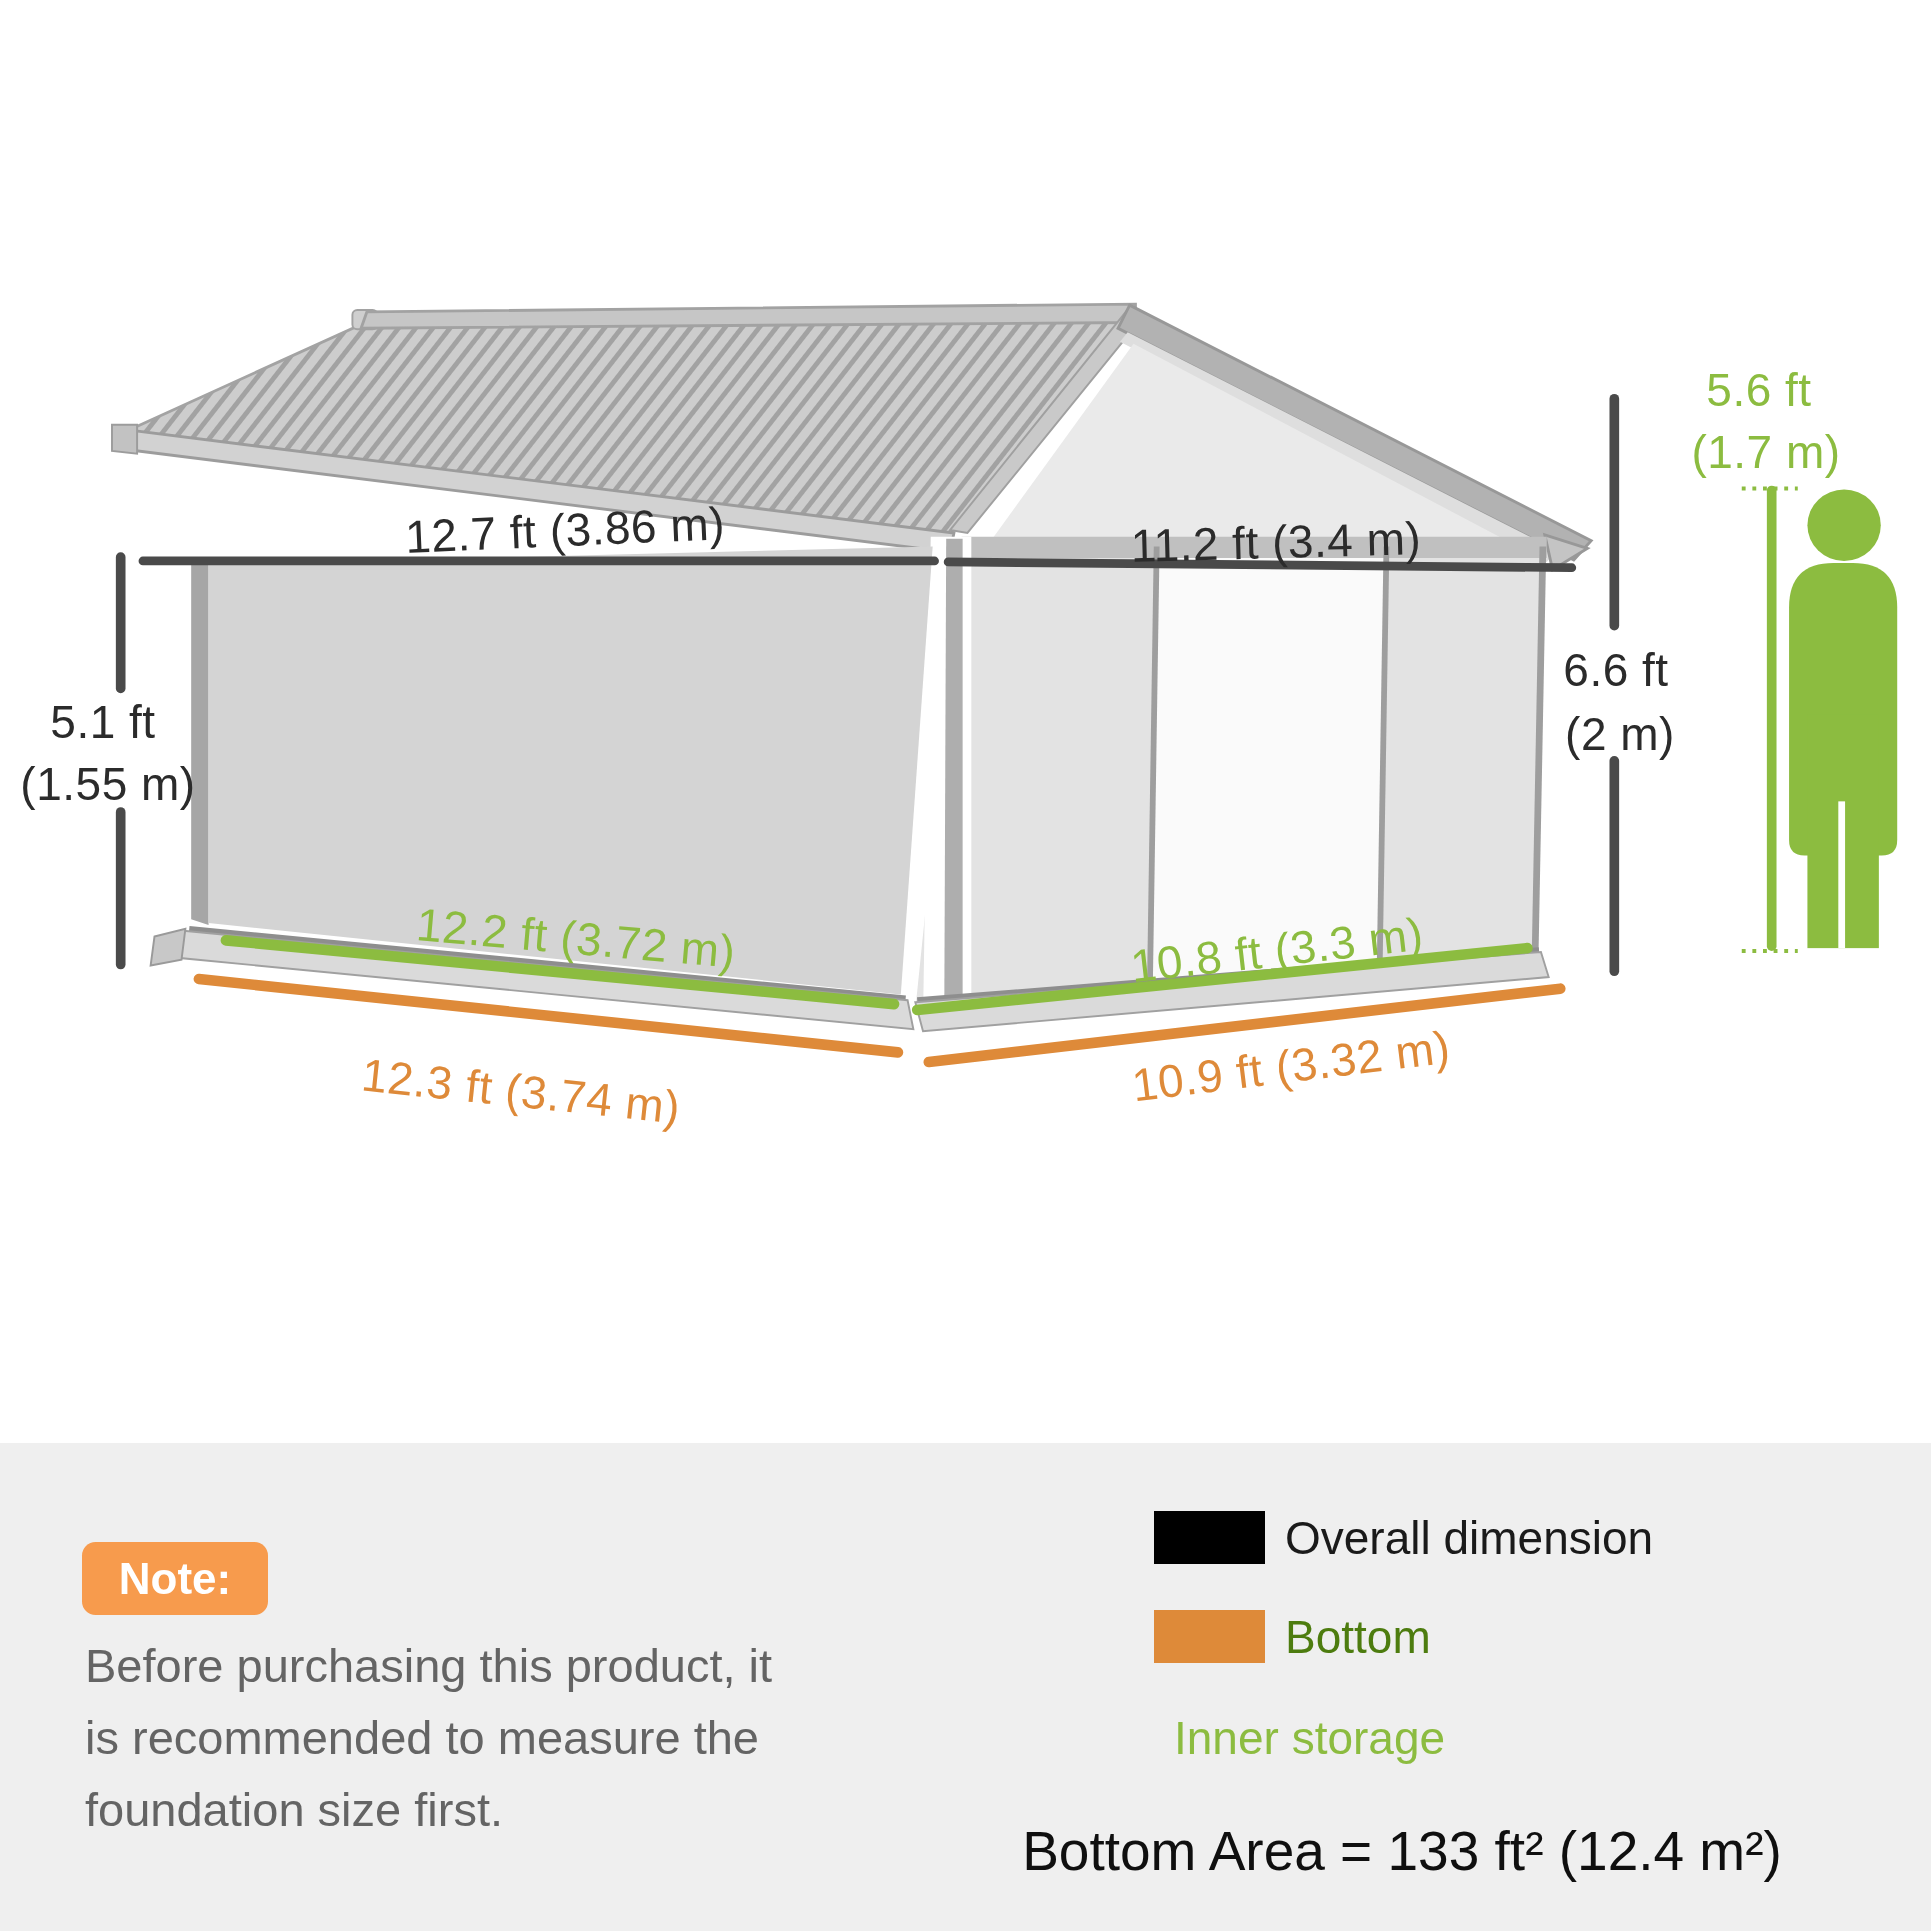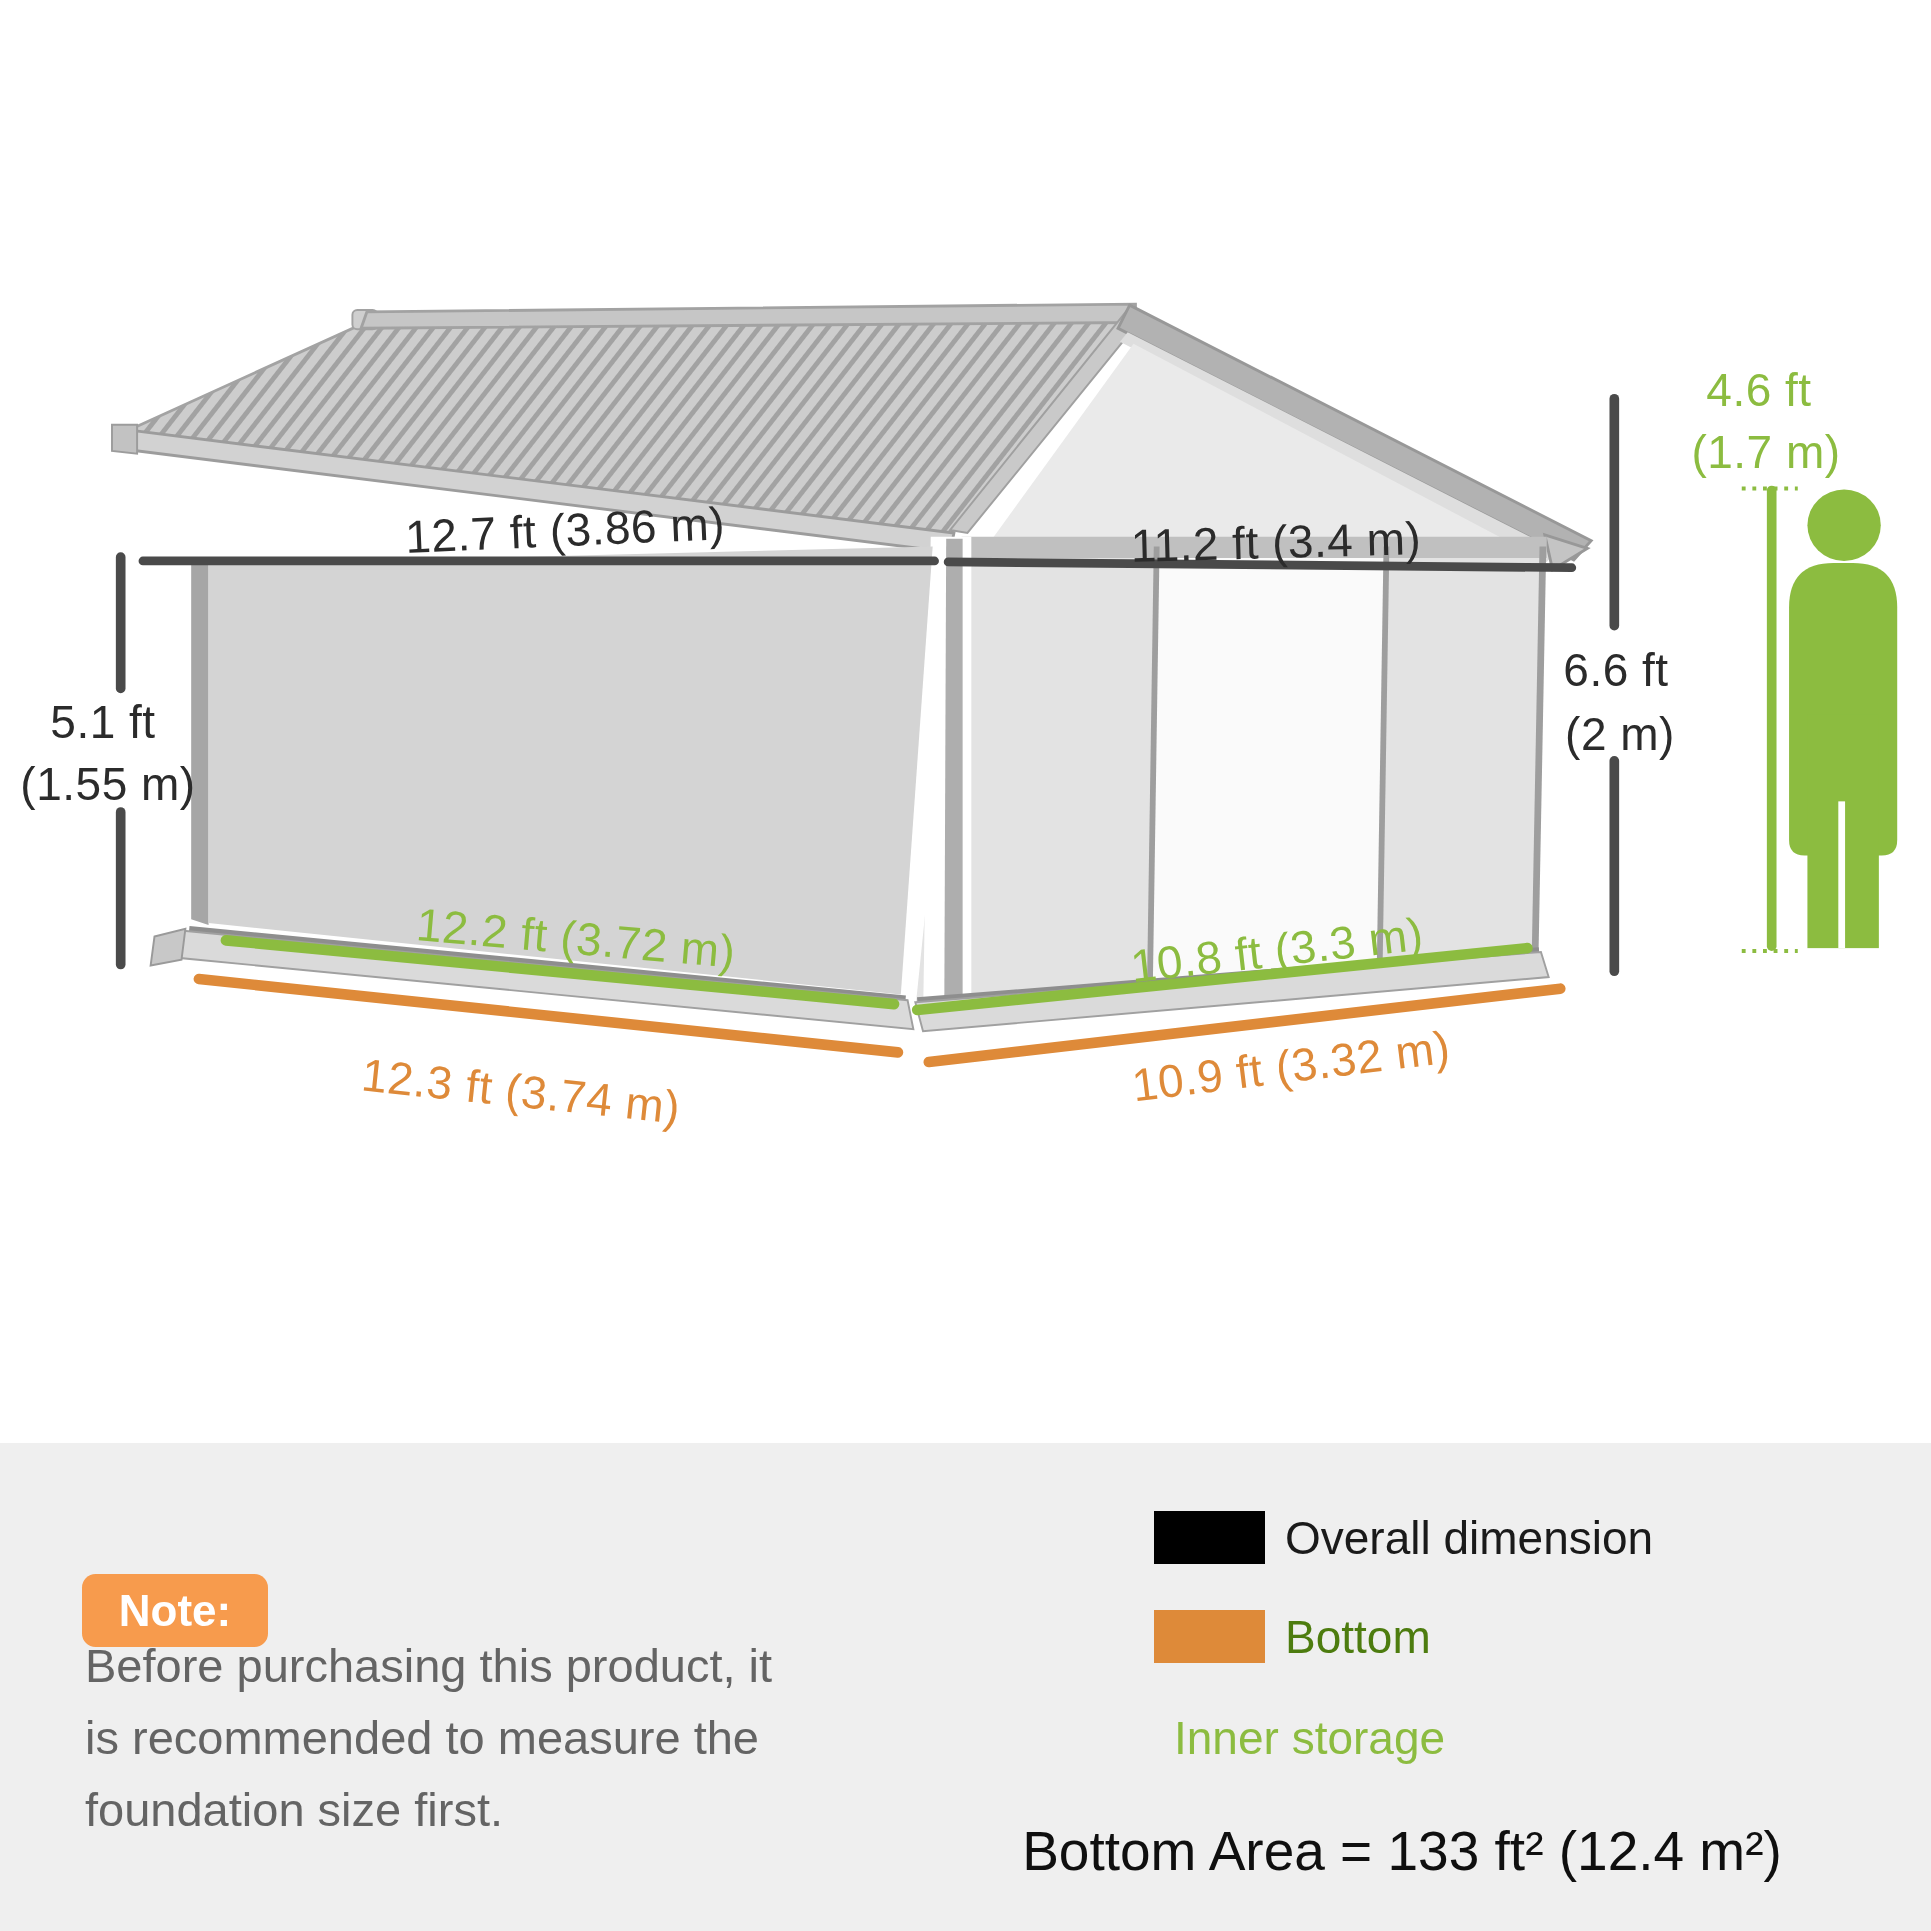--- a/index.html
+++ b/index.html
@@ -37,21 +37,21 @@
   .lbl-bottom-side {left:521px; top:1091px; --r:6deg;}
   .lbl-inner-front {left:1277px;top:950px;  --r:-6.5deg;}
   .lbl-bottom-front{left:1291px;top:1066px; --r:-7deg;}
 
   
   .note-badge{
     position:absolute;left:82px;top:1542px;
     width:186px;height:73px;
     background:#f79b4d;border-radius:13.5px;
     display:flex;align-items:center;justify-content:center;
-    color:#ffffff;font-size:44px;font-weight:bold;margin-top:32px;
+    color:#ffffff;font-size:44px;font-weight:bold;
   }
   .note-body{
     position:absolute;left:85px;top:1630px;
     font-size:47px;line-height:72px;color:#646464;
     white-space:nowrap;
   }
 
   
   .legend-row{position:absolute;left:1154px;height:53px;display:flex;align-items:center;}
   .legend-row.r1{top:1511px;}
@@ -147,21 +147,21 @@
     <rect x="1872" y="740" width="74" height="242" fill="#8cbc40"></rect>
     <rect x="1904" y="830" width="7" height="152" fill="#ffffff"></rect>
   </svg>
 
   <div class="dim lbl-roof-left">12.7 ft (3.86 m)</div>
   <div class="dim lbl-front-top">11.2 ft (3.4 m)</div>
   <div class="dim lbl-eaveh-1">5.1 ft</div>
   <div class="dim lbl-eaveh-2">(1.55 m)</div>
   <div class="dim lbl-wallh-1">6.6 ft</div>
   <div class="dim lbl-wallh-2">(2 m)</div>
-  <div class="dim green lbl-person-1">4.6 ft</div>
+  <div class="dim green lbl-person-1">5.6 ft</div>
   <div class="dim green lbl-person-2">(1.7 m)</div>
   <div class="dim green lbl-inner-side">12.2 ft (3.72 m)</div>
   <div class="dim orange lbl-bottom-side">12.3 ft (3.74 m)</div>
   <div class="dim green lbl-inner-front">10.8 ft (3.3 m)</div>
   <div class="dim orange lbl-bottom-front">10.9 ft (3.32 m)</div>
 
   <div class="note-badge">Note:</div>
   <div class="note-body">
     <div>Before purchasing this product, it</div>
     <div>is recommended to measure the</div>

